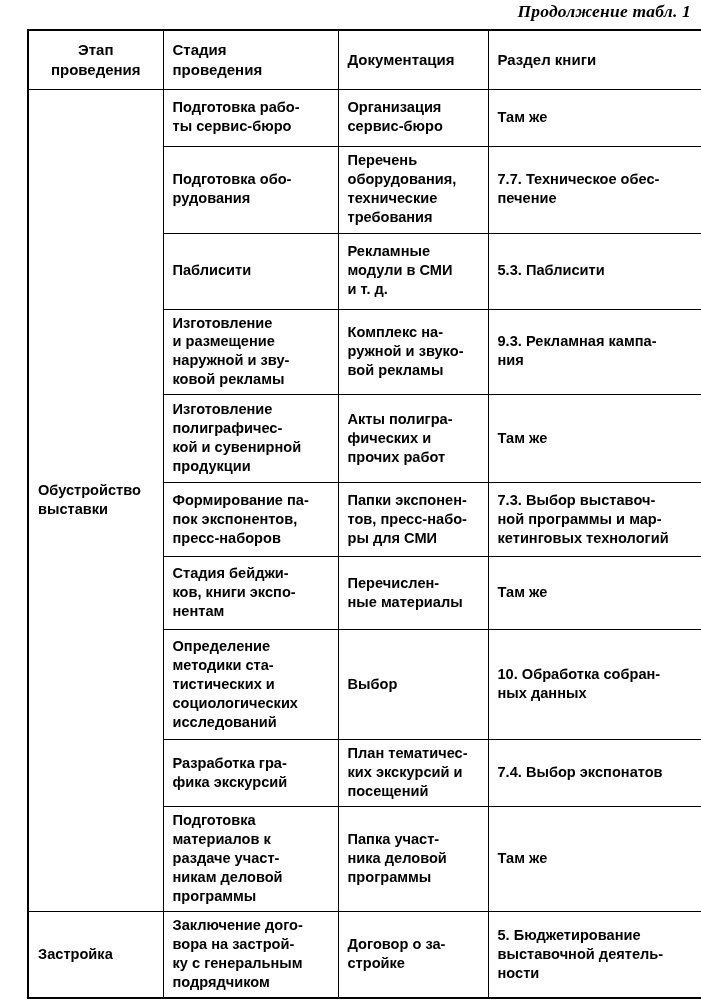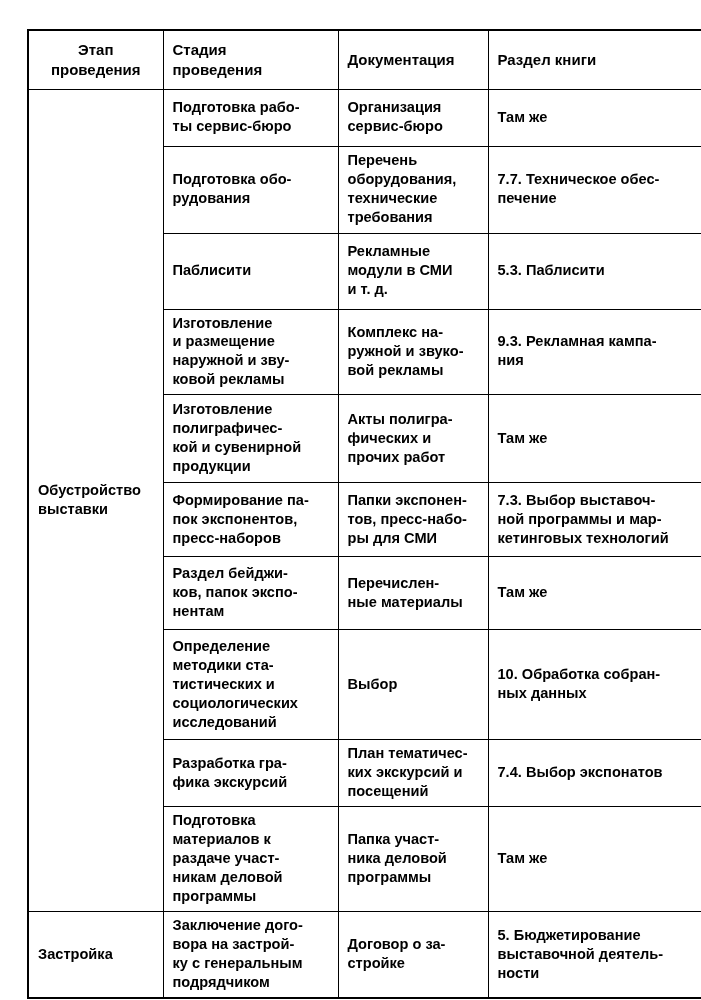--- a/index.html
+++ b/index.html
@@ -95,20 +95,21 @@
   .r8 td { height: 110px; }
   .r9 td { height: 65px; }
   .r10 td { height: 103px; }
   .r11 td { height: 86px; }
 </style>
 </head>
 <body>
 
 <div class="page">
 
+  <div class="continuation-title">Продолжение табл. 1</div>
 
   <div class="table-wrap">
     <table class="data-table">
       <colgroup>
         <col class="c1">
           <col class="c2">
           <col class="c3">
           <col class="c4">
       </colgroup>
       <thead>
@@ -228,22 +229,22 @@
           </td>
           <td class="section-cell">
             <span class="cell-line">7.3. Выбор выставоч-</span>
             <span class="cell-line">ной программы и мар-</span>
             <span class="cell-line">кетинговых технологий</span>
           </td>
         </tr>
 
         <tr class="r7">
           <td class="stage-cell">
-            <span class="cell-line">Раздел бейджи-</span>
-            <span class="cell-line">ков, папок экспо-</span>
+            <span class="cell-line">Стадия бейджи-</span>
+            <span class="cell-line">ков, книги экспо-</span>
             <span class="cell-line">нентам</span>
           </td>
           <td class="doc-cell">
             <span class="cell-line">Перечислен-</span>
             <span class="cell-line">ные материалы</span>
           </td>
           <td class="section-cell">
             <span class="cell-line">Там же</span>
           </td>
         </tr>

